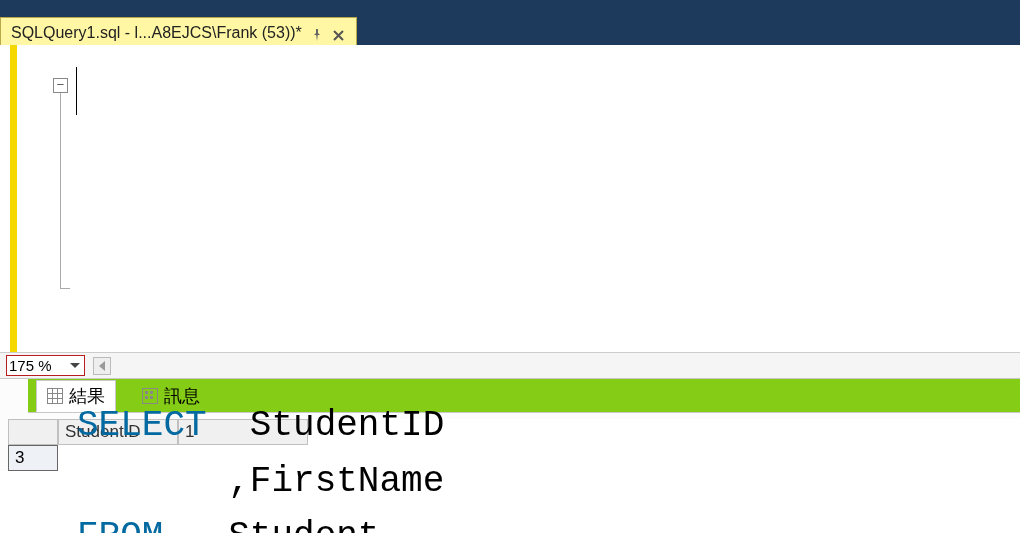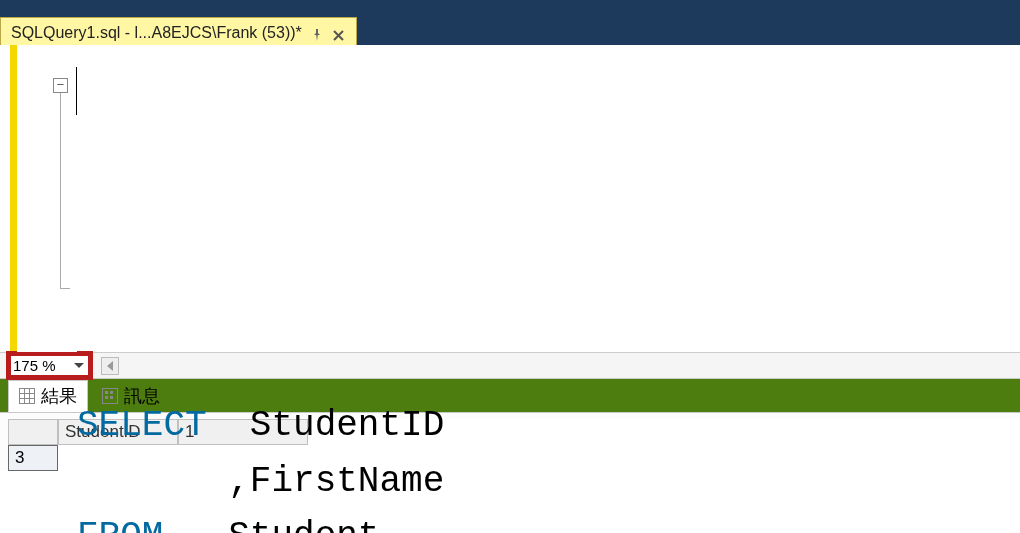--- a/index.html
+++ b/index.html
@@ -139,21 +139,21 @@
       padding-left: 6px;
       gap: 4px;
       font-size: 15px;
     }
     .zoom-combo {
       display: flex;
       align-items: center;
       gap: 14px;
       padding: 1px 2px;
       background: #fff;
-      border: 5px solid #b91c1c;
+      border: 1px solid #b91c1c;
     }
     .zoom-dd {
       width: 0;
       height: 0;
       border-left: 5px solid transparent;
       border-right: 5px solid transparent;
       border-top: 5px solid #444;
       margin-left: 4px;
       margin-right: 2px;
     }
@@ -176,25 +176,26 @@
       border-right: 6px solid #999;
     }
     .results-pane {
       border-top: 1px solid #c8c8c8;
       background: #fcfcfc;
     }
     .result-tabs {
       display: flex;
       align-items: center;
       height: 34px;
-      background: #4d7c0f;
+      background: #84cc16;
       border-bottom: 1px solid #c8c8c8;
       padding-left: 8px;
-      gap: 4px;
+      gap: 16px;
       font-size: 18px;
+      margin-left: 28px;
     }
     .rtab {
       display: flex;
       align-items: center;
       gap: 6px;
       padding: 3px 10px;
       cursor: pointer;
     }
     .rtab.active {
       background: #fff;

